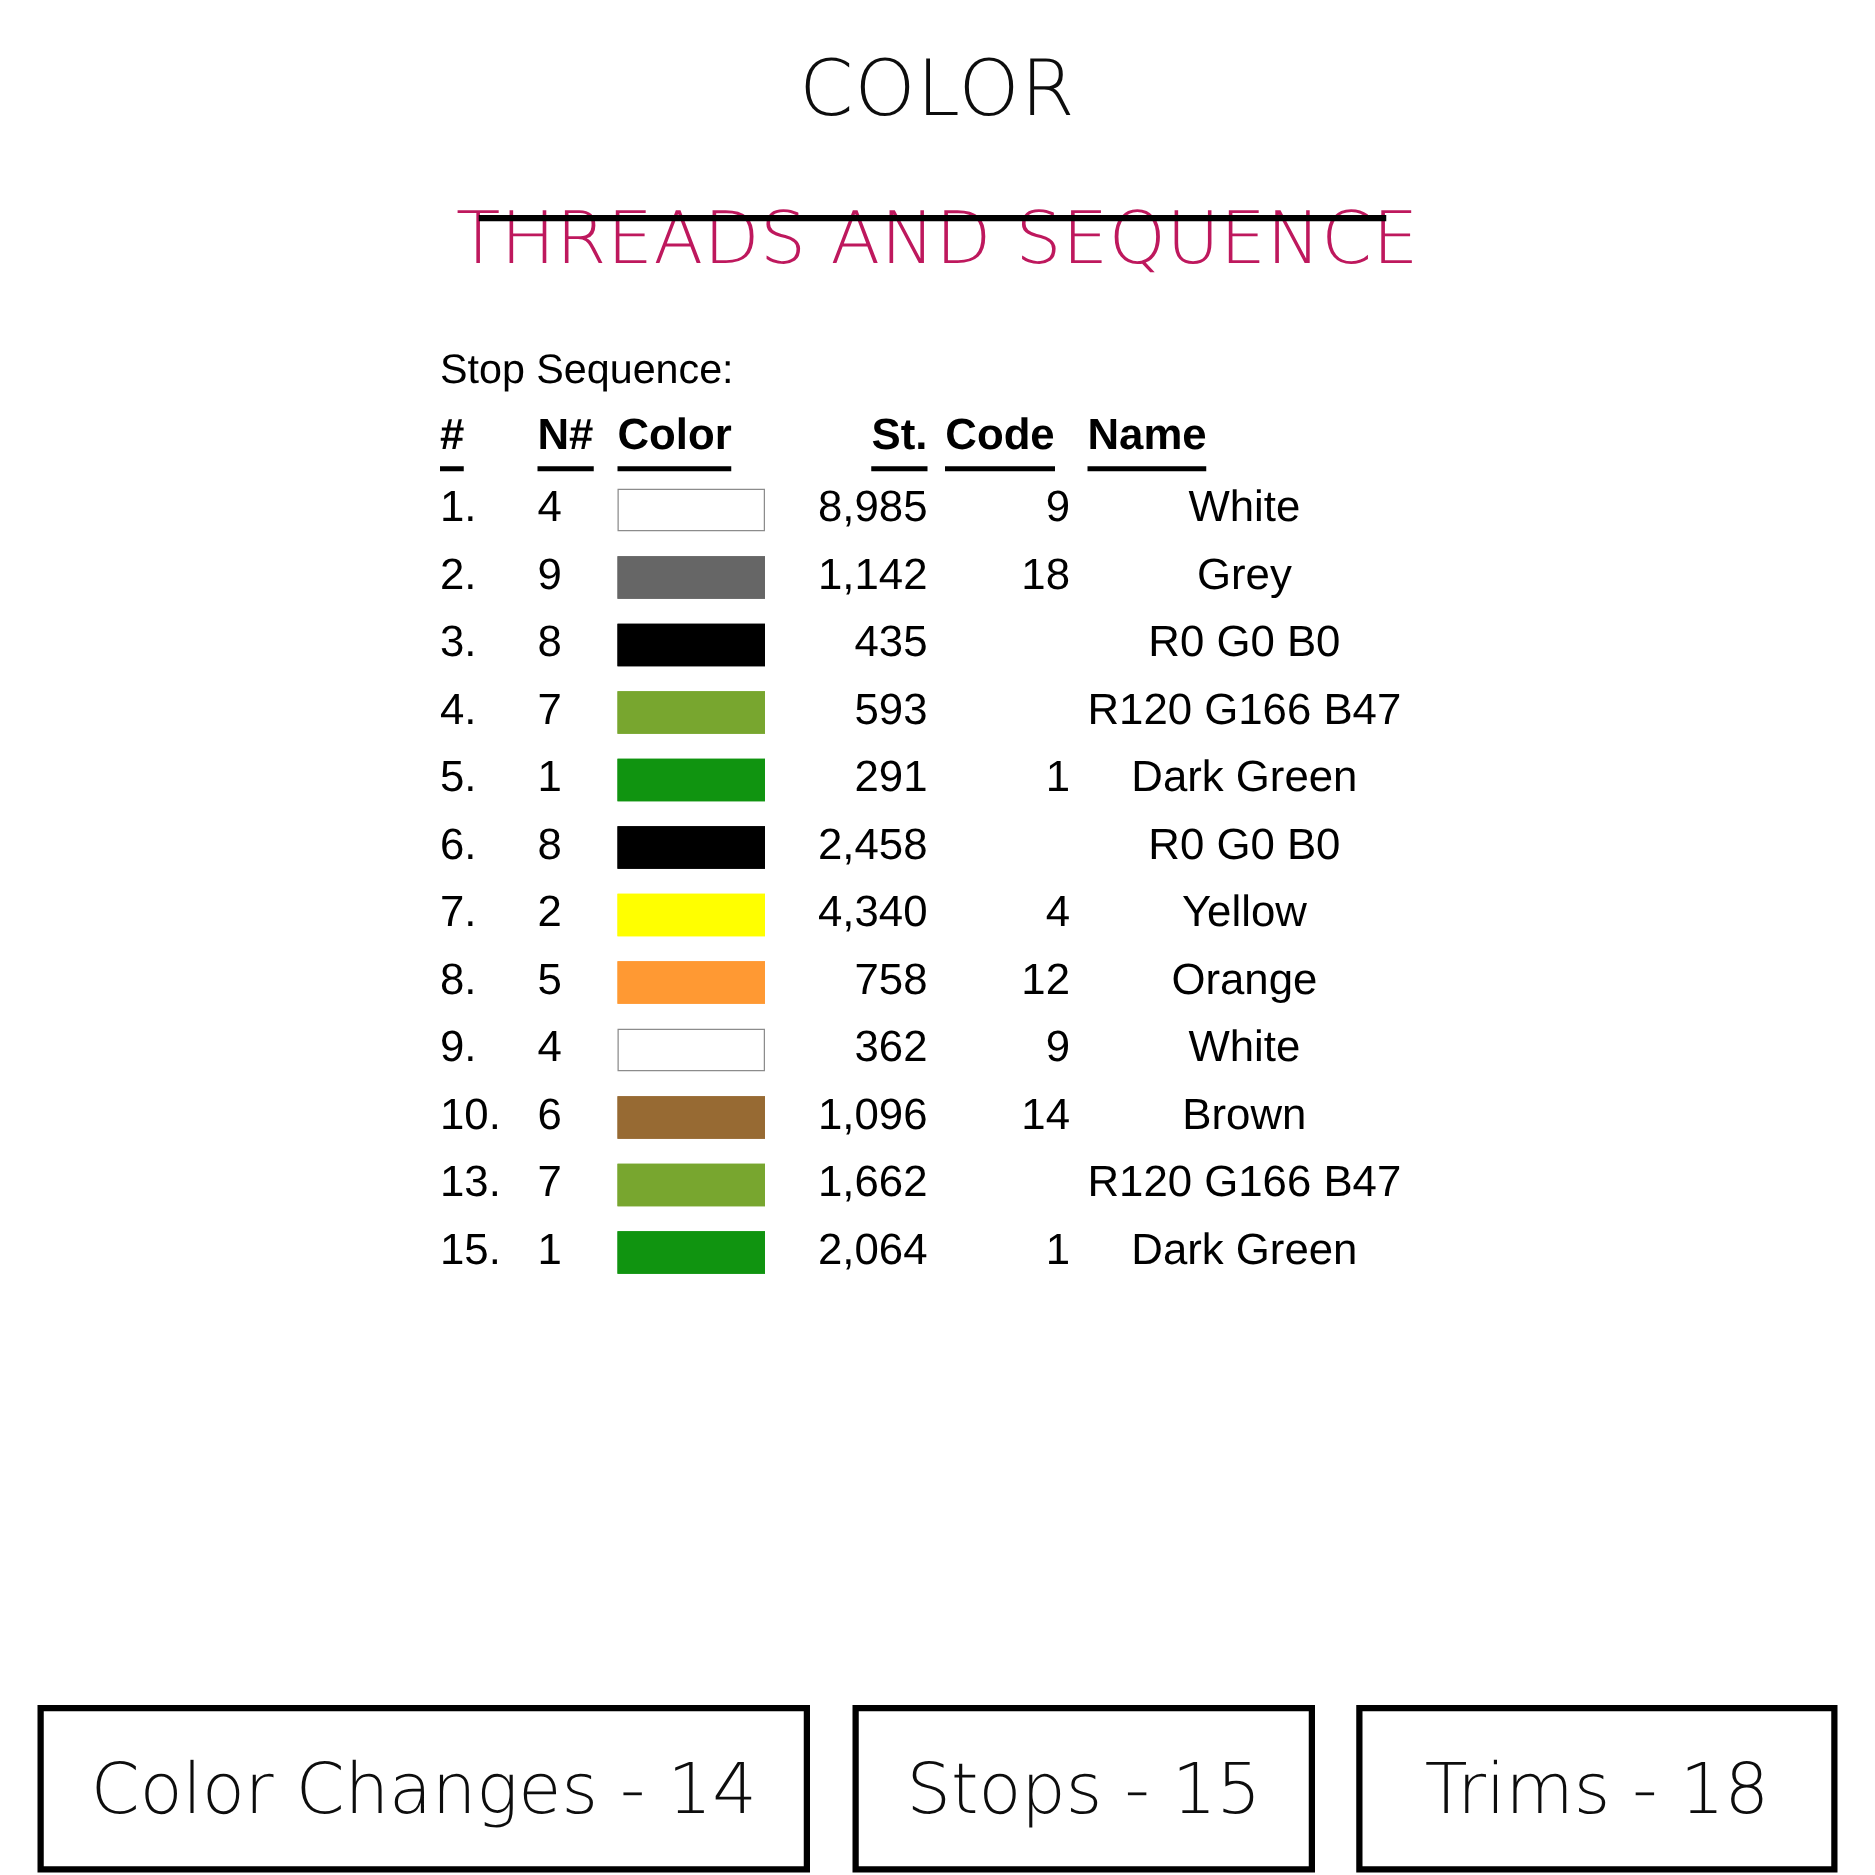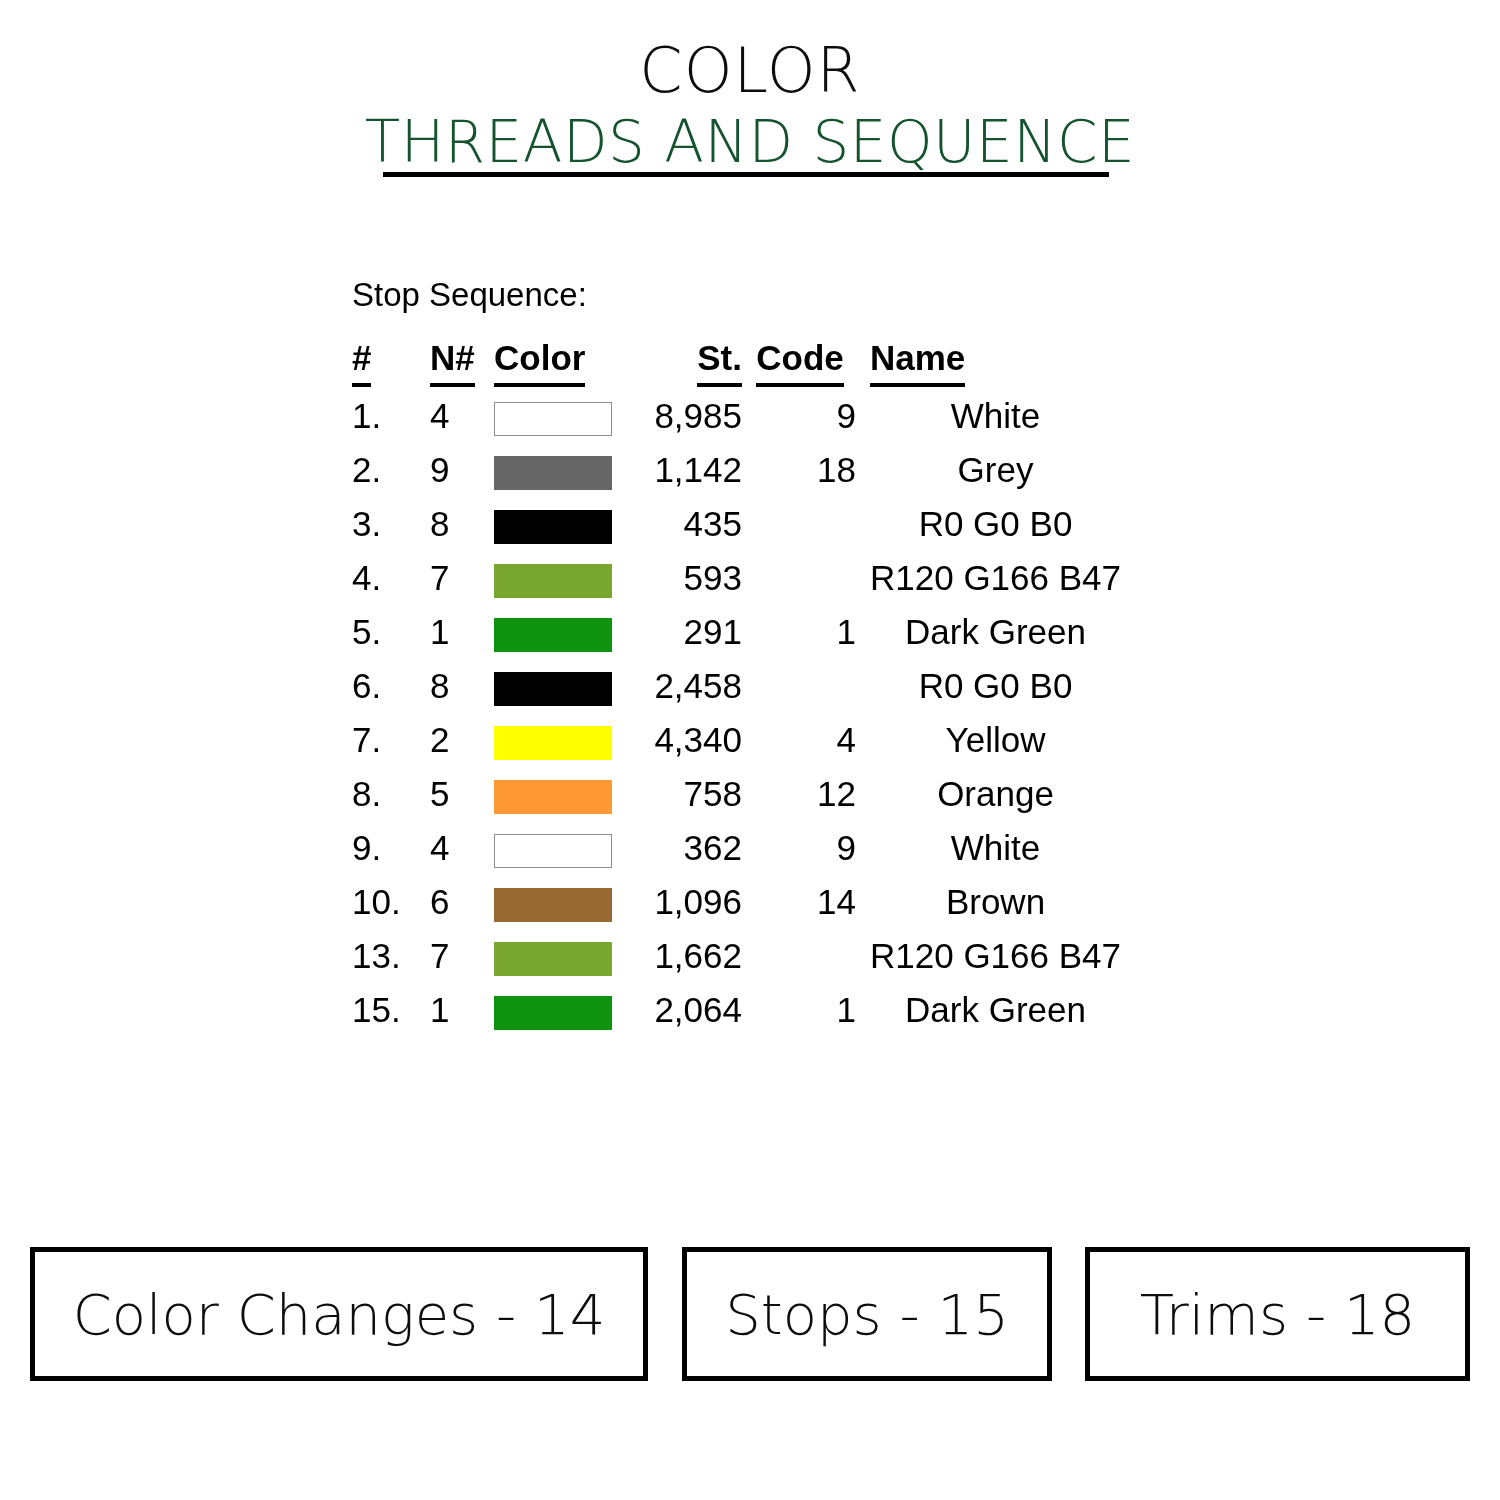--- a/index.html
+++ b/index.html
@@ -31,42 +31,43 @@
     letter-spacing: 1px;
     line-height: 74px;
     color: #0d0d0d;
   }
   .title-sub {
     font-family: "DejaVu Sans", sans-serif;
     font-weight: 300;
     font-size: 58px;
     letter-spacing: 0.5px;
     line-height: 68px;
-    color: #14532d;
+    color: #be185d;
+    margin-top: 48px;
   }
   .title-rule {
     position: absolute;
     left: 383px;
     top: 172px;
     width: 726px;
     height: 5px;
     background: #000000;
   }
 
   
   .seq-wrap {
     position: absolute;
     left: 352px;
     top: 272px;
   }
   .seq-caption {
     font-size: 33px;
     line-height: 46px;
     color: #000;
-    margin-bottom: 16px;
+    margin-bottom: 6px;
     white-space: nowrap;
   }
 
   table.seq {
     border-collapse: collapse;
     font-size: 35px;
     color: #000;
   }
   table.seq th, table.seq td {
     padding: 0;
@@ -108,21 +109,21 @@
     height: 34px;
     box-sizing: border-box;
     border: 1px solid #8c8c8c;
     vertical-align: middle;
   }
 
   
   .summary {
     position: absolute;
     left: 30px;
-    top: 1247px;
+    top: 1364px;
     width: 1440px;
     height: 134px;
   }
   .sum-box {
     position: absolute;
     top: 0;
     height: 134px;
     box-sizing: border-box;
     border: 5px solid #000000;
     display: flex;

